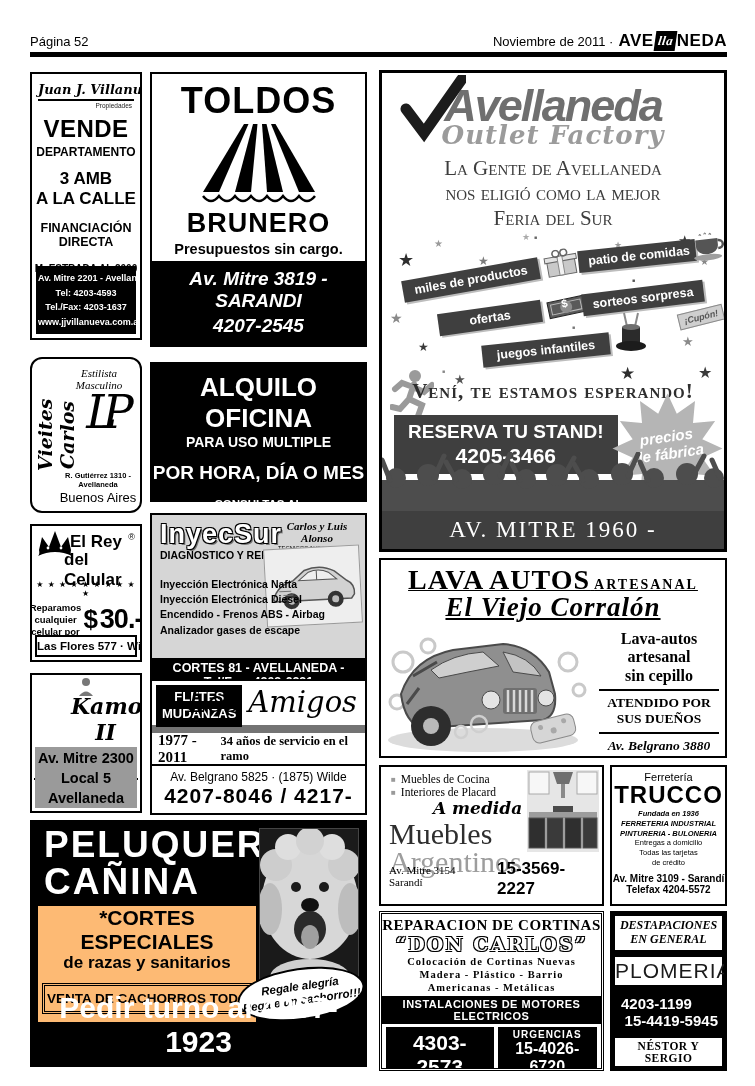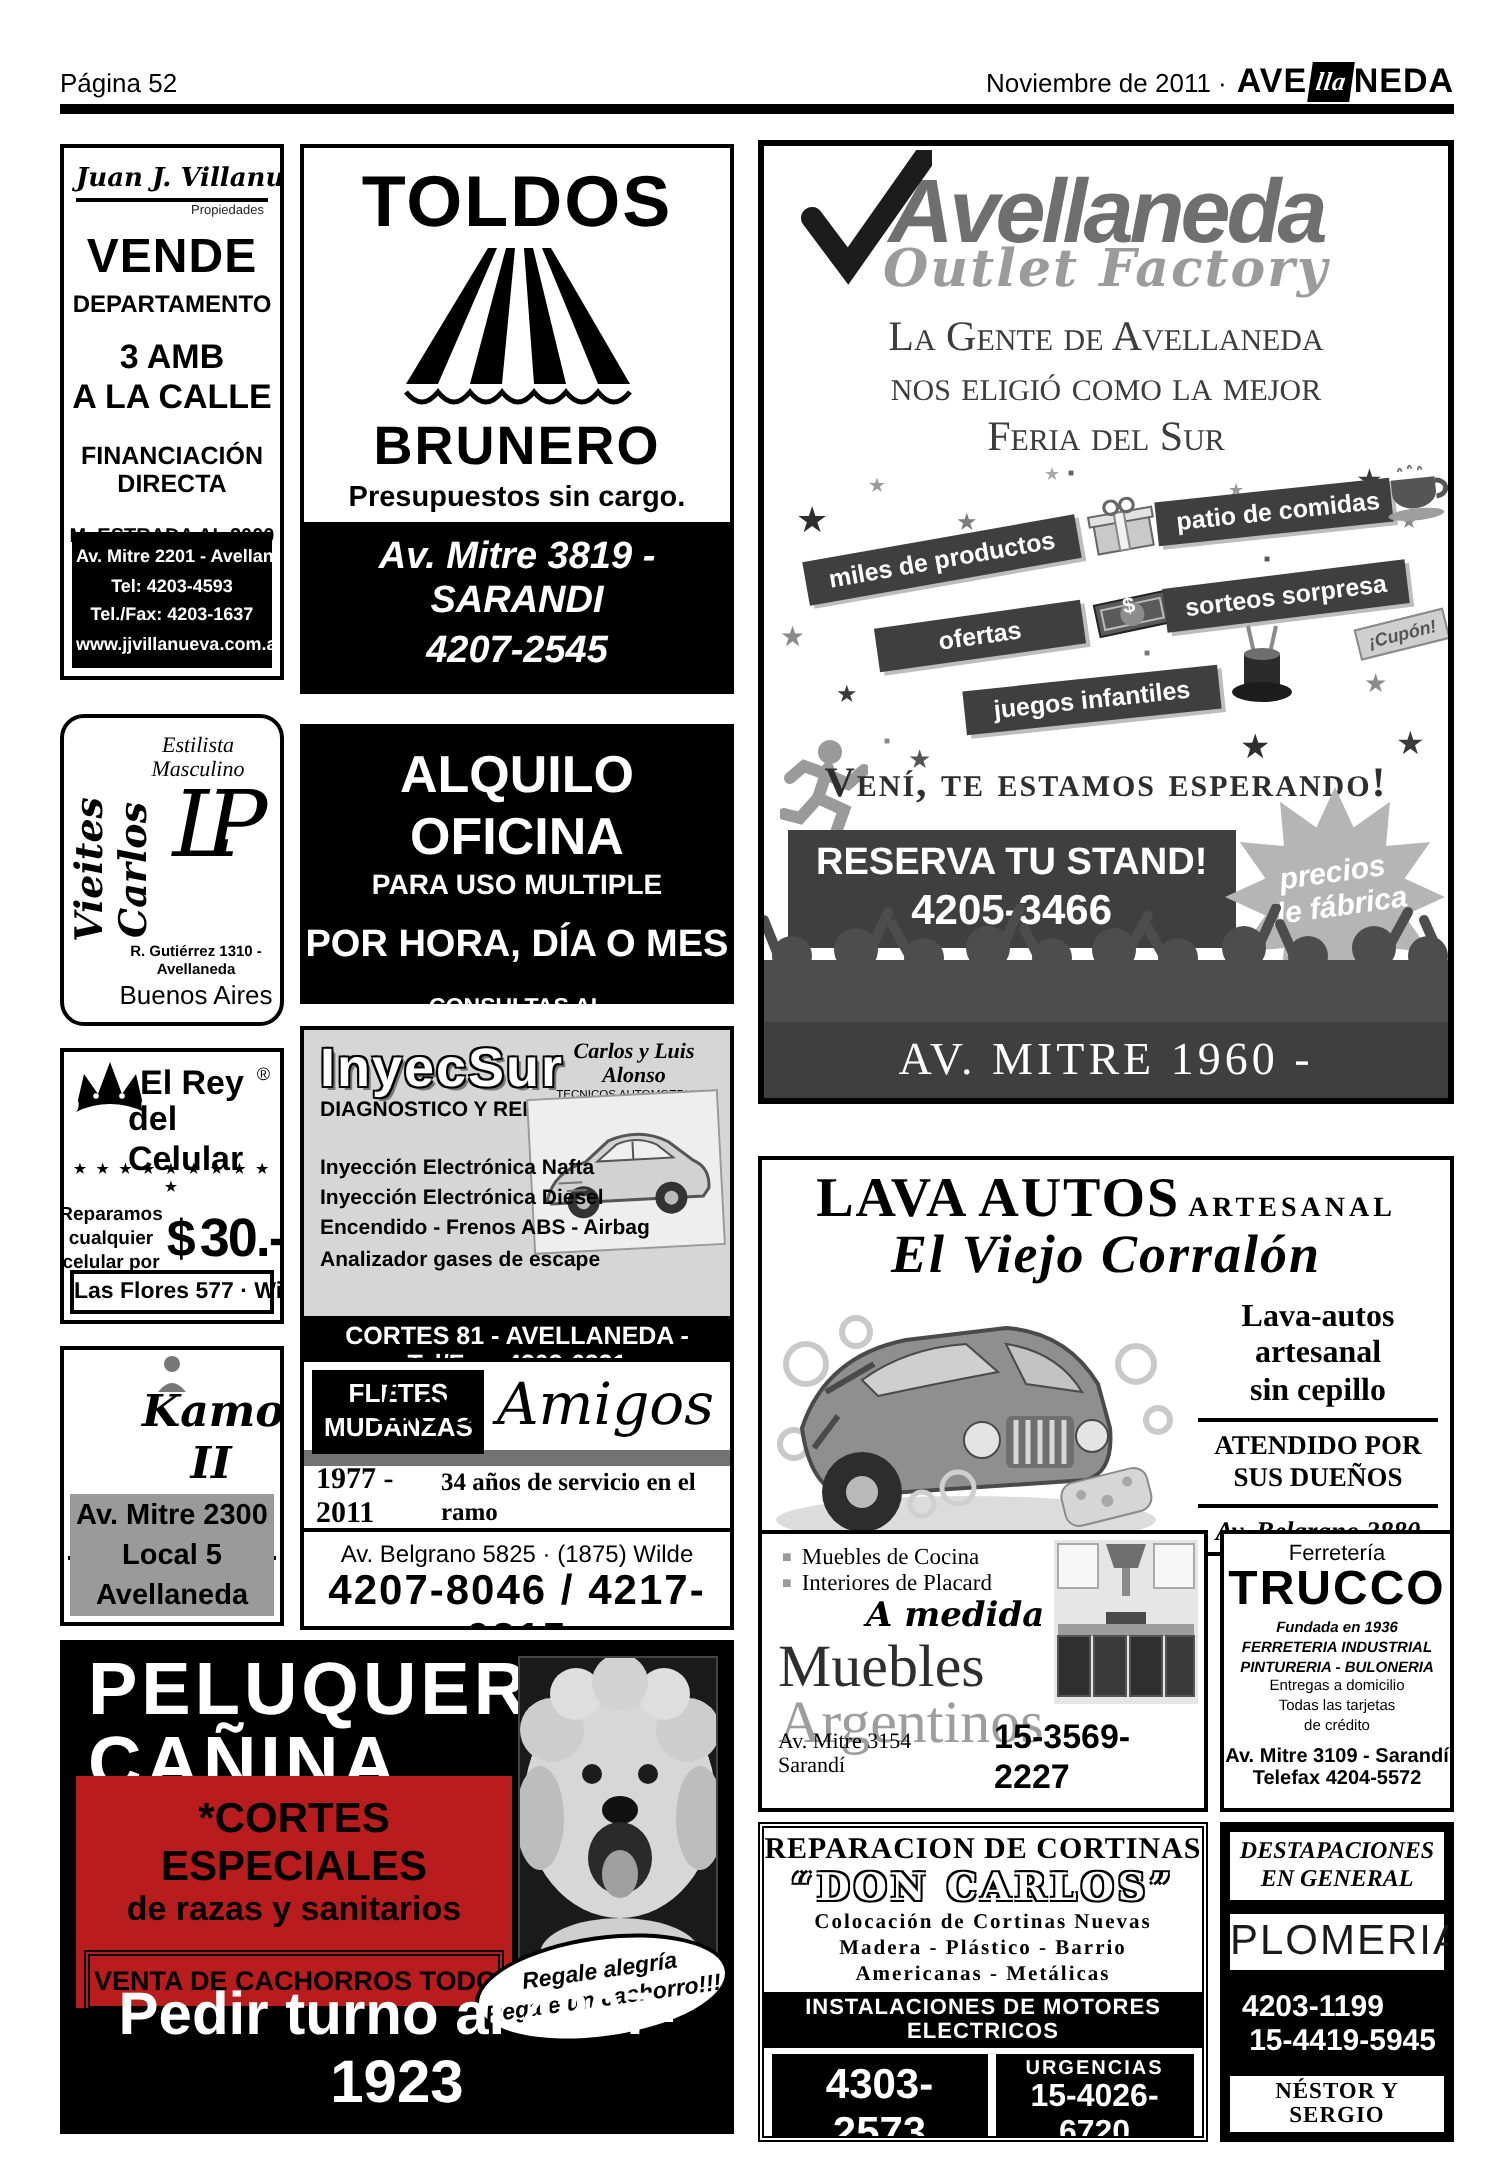--- a/index.html
+++ b/index.html
@@ -119,21 +119,21 @@
   .fl-top { position:relative; height:52px; border-bottom:8px solid #737373; }
   .fl-box { position:absolute; left:4px; top:4px; background:#000; color:#fff; font-weight:bold; font-size:13px; text-align:center; padding:4px 6px; line-height:1.3; }
   .fl-script { position:absolute; right:8px; top:4px; font-family:"DejaVu Serif",serif; font-style:italic; font-size:29px; }
   .fl-mid { display:flex; justify-content:space-between; align-items:center; height:33px; border-bottom:2px solid #000; padding:0 6px; font-family:"Liberation Serif",serif; font-weight:bold; }
   .fl-years { font-size:15px; }
   .fl-svc { font-size:12.5px; }
   .fl-addr { text-align:center; font-size:12px; margin-top:4px; }
   .fl-tel { text-align:center; font-size:21px; font-weight:bold; letter-spacing:1px; }
 
   
-  #lava { left:379px; top:578px; width:348px; height:200px; }
+  #lava { left:379px; top:558px; width:348px; height:200px;text-decoration:underline; }
   .lv-t1 { text-align:center; font-family:"Liberation Serif",serif; font-weight:bold; margin-top:4px; }
   .lv-t1 .big { font-size:28px; letter-spacing:1px; }
   .lv-t1 .small { font-size:14px; letter-spacing:2px; }
   .lv-t2 { text-align:center; font-family:"Liberation Serif",serif; font-weight:bold; font-style:italic; font-size:27px; margin-top:-4px; letter-spacing:1px; }
   .lv-car { position:absolute; left:2px; top:72px; }
   .lv-right { position:absolute; right:6px; top:70px; width:120px; text-align:center; font-family:"Liberation Serif",serif; }
   .lv-r1 { font-weight:bold; font-size:16px; line-height:1.15; }
   .lv-rule { height:2px; background:#000; margin:4px 0; }
   .lv-r2 { font-weight:bold; font-size:13.5px; line-height:1.2; }
   .lv-r3 { font-weight:bold; font-style:italic; font-size:13.5px; line-height:1.25; margin-top:4px; }
@@ -156,21 +156,21 @@
   .tr-name { font-size:24px; font-weight:bold; letter-spacing:1px; margin-top:-2px; }
   .tr-it { font-style:italic; font-weight:bold; font-size:7.5px; line-height:1.3; }
   .tr-pl { font-size:7.5px; line-height:1.3; }
   .tr-addr { font-weight:bold; font-size:10px; margin-top:5px; }
   .tr-tel { font-weight:bold; font-size:10px; }
 
   
   #peluqueria { left:30px; top:820px; width:337px; height:247px; background:#000; border:none; }
   .pq-title { position:absolute; left:14px; top:6px; color:#fff; font-weight:bold; font-size:37px; line-height:1.0; letter-spacing:2px; }
   .pq-dog { position:absolute; right:8px; top:8px; width:100px; height:160px; background:#1a1a1a; border:1px solid #444; overflow:hidden; }
-  .pq-white { position:absolute; left:8px; top:68px; width:218px; height:116px; background:#b91c1c; padding-top:10px; text-align:center; }
+  .pq-white { position:absolute; left:8px; top:86px; width:218px; height:116px; background:#fdba74; text-align:center; }
   .pq-c1 { font-size:21px; font-weight:bold; }
   .pq-c2 { font-size:17px; font-weight:bold; margin-top:-1px; }
   .pq-venta { border:3px double #000; font-size:13.5px; font-weight:bold; margin:10px 4px 0; padding:5px 2px; white-space:nowrap; }
   .pq-oval { position:absolute; right:2px; top:148px; width:128px; height:52px; background:#fff; border:2px solid #000; border-radius:50%; transform:rotate(-8deg); display:flex; flex-direction:column; justify-content:center; text-align:center; font-weight:bold; font-style:italic; font-size:11.5px; line-height:1.2; }
   .pq-foot { position:absolute; left:0; right:0; bottom:8px; text-align:center; color:#fff; font-weight:bold; font-size:30px; }
 
   
   #doncarlos { left:379px; top:911px; width:225px; height:160px; border:3px double #000; text-align:center; }
   .dc-t1 { font-family:"Liberation Serif",serif; font-weight:bold; font-size:15px; margin-top:3px; letter-spacing:.5px; }
   .dc-t2 { font-family:"DejaVu Serif",serif; font-weight:bold; font-size:19px; letter-spacing:2px; color:#fff; text-shadow:-1px -1px 0 #000, 1px -1px 0 #000, -1px 1px 0 #000, 1px 1px 0 #000; margin-top:-1px; }

